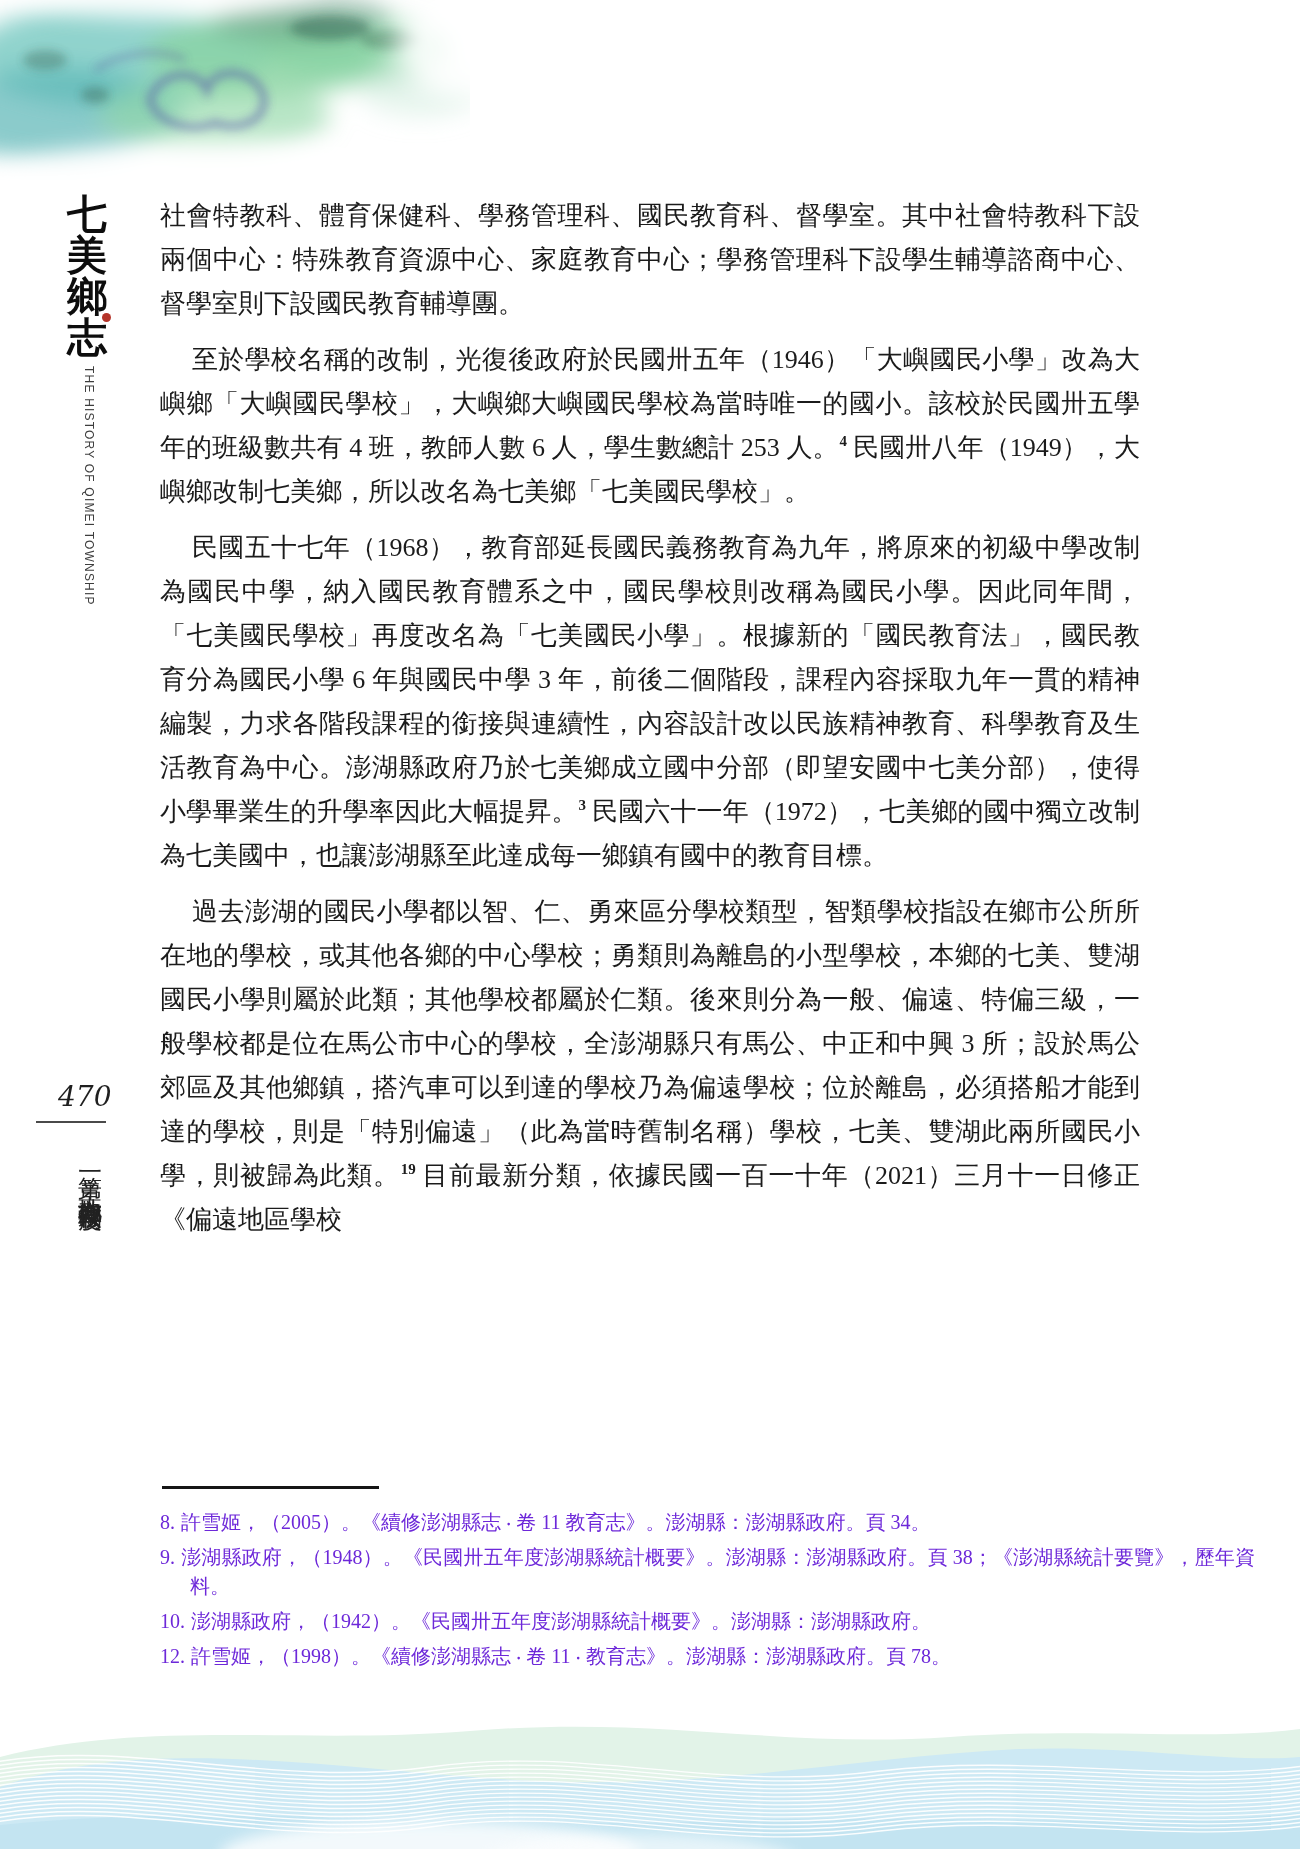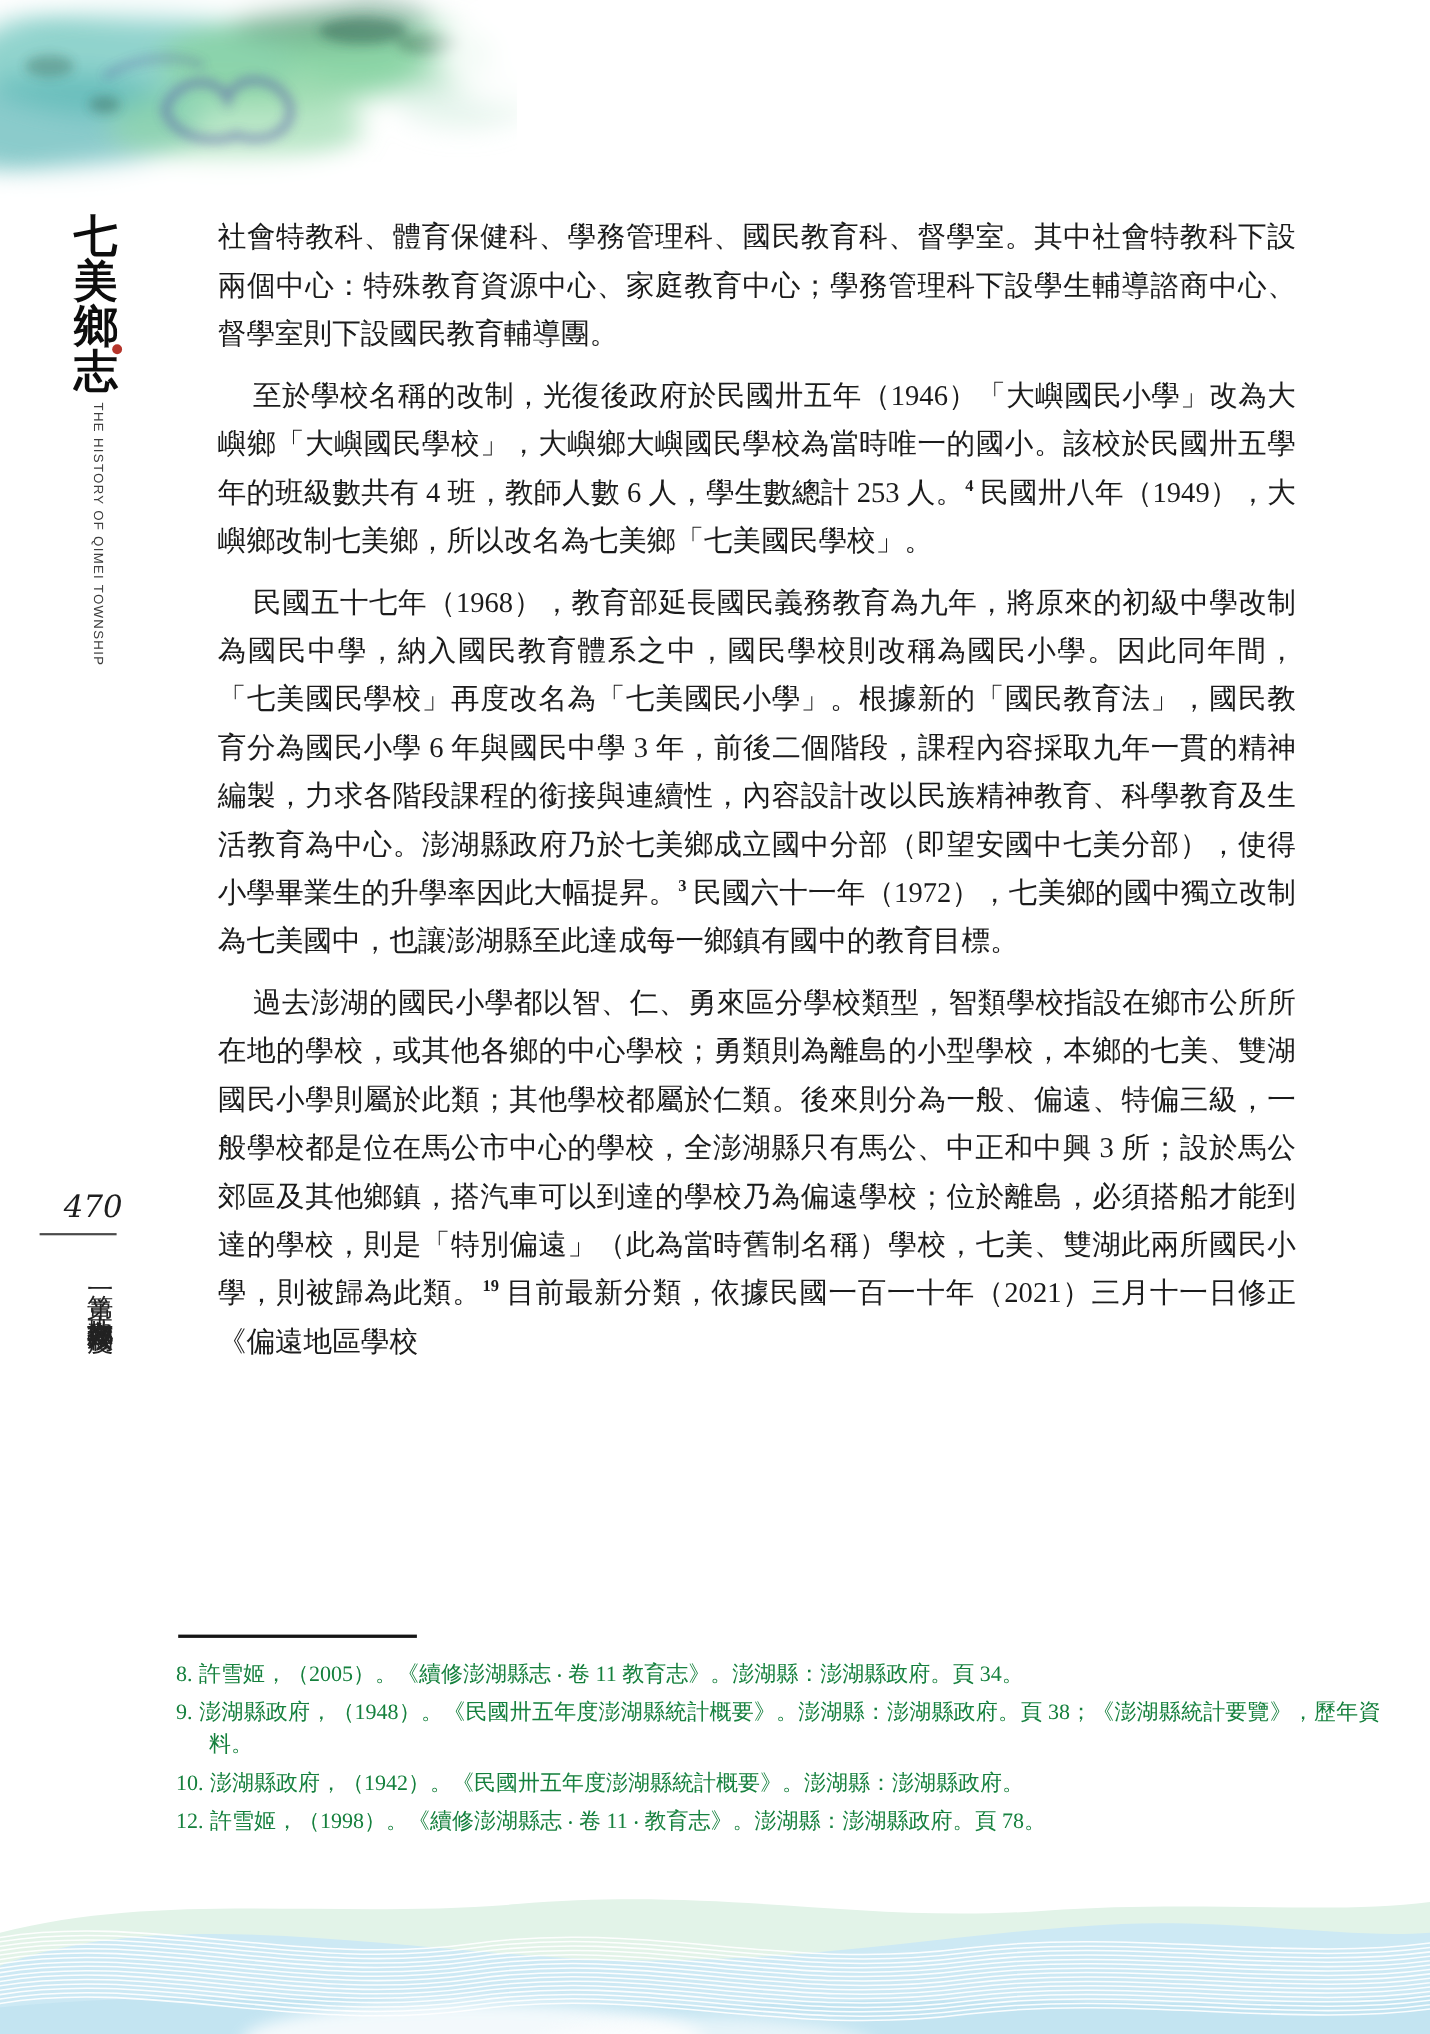--- a/index.html
+++ b/index.html
@@ -20,33 +20,33 @@
   .page-number{
     position:absolute;left:58px;top:1080px;font-style:italic;font-size:28px;color:#1f1f1f;
     font-family:"DejaVu Serif","Liberation Serif",serif;
   }
   .sidebar-rule{position:absolute;left:36px;top:1121px;width:70px;height:2px;background:#4a4a4a;}
   .chapter{position:absolute;left:74px;top:1158px;display:flex;flex-direction:column;align-items:center;gap:18px;}
   .chapter span{writing-mode:vertical-rl;font-size:24px;letter-spacing:1px;color:#222;}
   
   .body-text{
     position:absolute;left:160px;top:194px;width:980px;
-    font-size:26px;line-height:44px;text-align:justify;color:#1b1b1b;margin-left:38px;
+    font-size:26px;line-height:44px;text-align:justify;color:#1b1b1b;
   }
   .para{margin:0 0 12px 0;}
   .para.indent{text-indent:32px;}
   sup.fnref{
     font-size:15px;font-weight:700;line-height:0;vertical-align:super;
     margin:0 6px 0 1px;
   }
   
   .footnote-rule{position:absolute;left:162px;top:1486px;width:217px;height:3px;background:#151515;}
   .footnotes{
     position:absolute;left:160px;top:1508px;width:1095px;
-    font-size:20px;line-height:29px;color:#15803d;text-align:justify;
+    font-size:20px;line-height:29px;color:#6d28d9;text-align:justify;
   }
   .footnote{padding-left:30px;text-indent:-30px;margin:0 0 6px 0;}
   .fn-num{margin-right:6px;}
   
   .waves{position:absolute;left:0;bottom:0;}
 </style>
 </head>
 <body>
 
 <div class="page">

